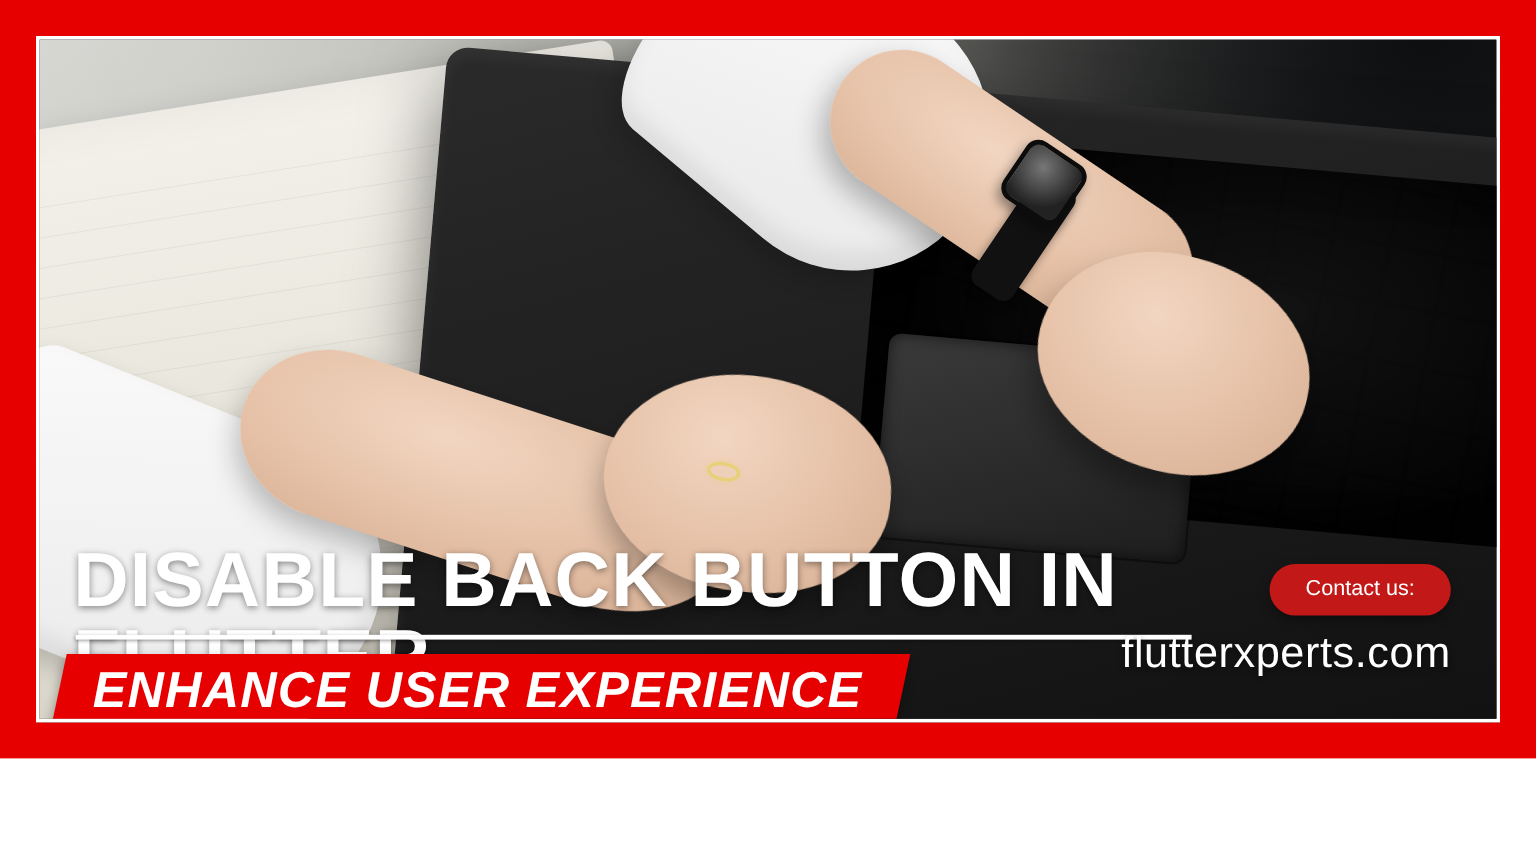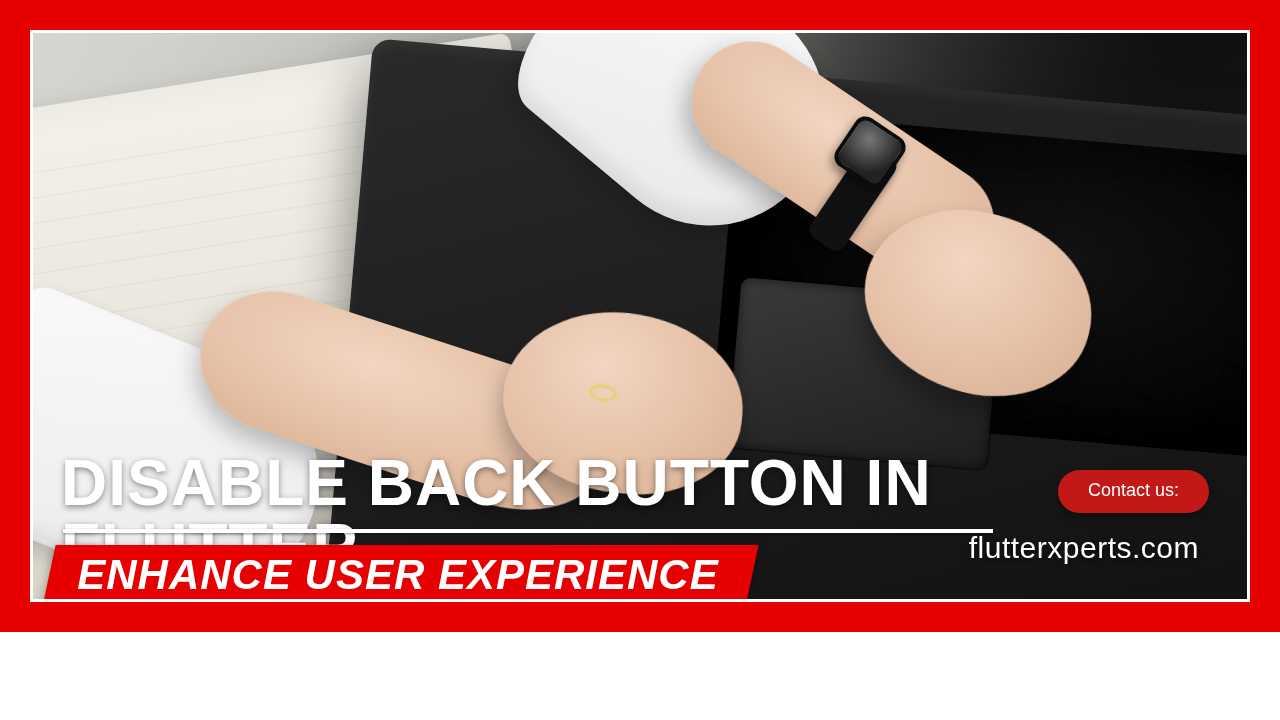--- a/index.html
+++ b/index.html
@@ -237,24 +237,24 @@
     color: #ffffff;
     font-size: 18px;
     padding: 10px 30px 12px;
     border-radius: 999px;
     box-shadow: 0 4px 10px rgba(0,0,0,0.35);
     font-family: Arial, Helvetica, sans-serif;
   }
 
   .site-url {
     position: absolute;
-    right: 48px;
+    right: 38px;
     bottom: 34px;
     color: #ffffff;
-    font-size: 30px;
+    font-size: 36px;
     letter-spacing: 0.5px;
     text-shadow: 0 2px 5px rgba(0,0,0,0.5);
     font-family: Arial, Helvetica, sans-serif;
     text-align: center;
   }
 </style>
 </head>
 <body>
 
 <div class="outer-frame">

